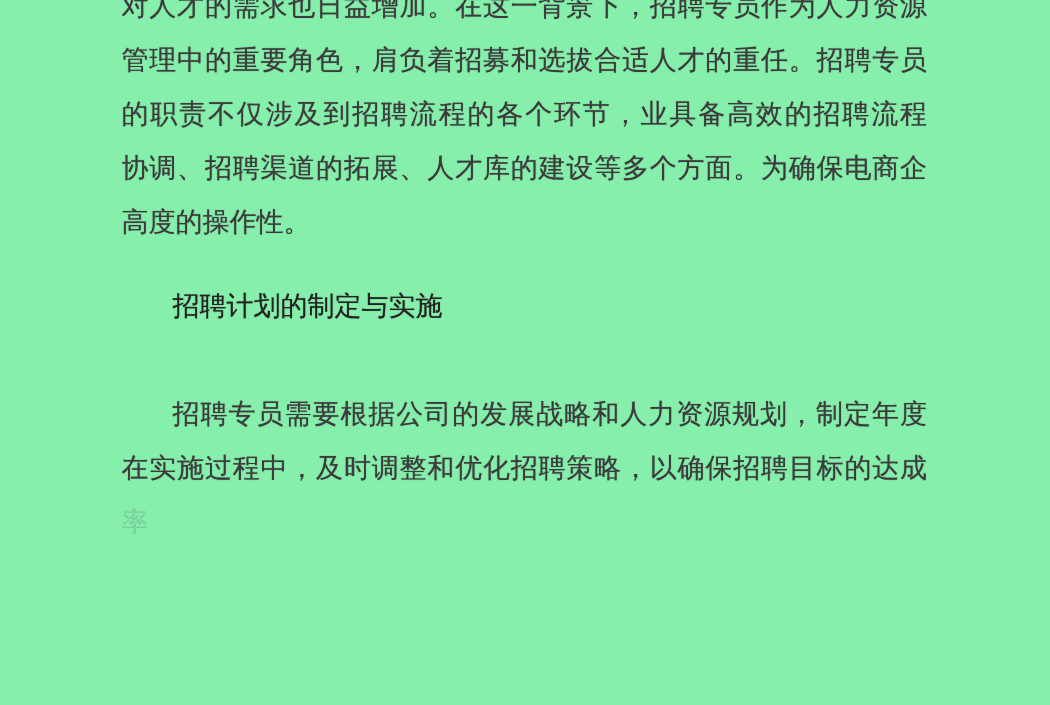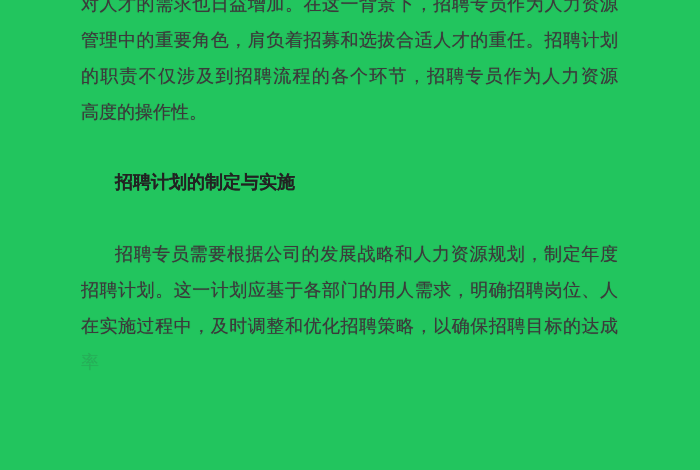--- a/index.html
+++ b/index.html
@@ -4,21 +4,21 @@
 <style>
   html, body {
     margin: 0;
     padding: 0;
     background: #ffffff;
   }
   .page {
     position: relative;
     width: 700px;
     height: 470px;
-    background: #22c55e;
+    background: #86efac;
     overflow: hidden;
     font-family: "Liberation Serif", "DejaVu Serif", serif;
   }
   .content {
     position: absolute;
     left: 81px;
     top: 0;
     width: 537px;
   }
   .para {
@@ -40,54 +40,54 @@
     overflow: hidden;
   }
   .line-last {
     text-align: right;
     text-align-last: left;
   }
   .line-indent {
     text-indent: 34px;
   }
   .section-heading {
-    margin-top: 34px;
+    margin-top: 20px;
     padding-left: 34px;
     height: 36px;
     line-height: 36px;
     font-size: 18px;
-    font-weight: 700;
+    font-weight: 400;
     color: #222222;
     font-family: "Liberation Sans", "DejaVu Sans", sans-serif;
     text-shadow: 0 0 0.6px rgba(30,30,30,0.6);
   }
   .para-2 {
     margin-top: 36px;
   }
   .line-partial {
     opacity: 0.16;
     text-align-last: left;
   }
 </style>
 </head>
 <body>
 
 <div class="page">
   <div class="content">
 
     <div class="para para-1">
       <div class="line">对人才的需求也日益增加。在这一背景下，招聘专员作为人力资源</div>
-      <div class="line">管理中的重要角色，肩负着招募和选拔合适人才的重任。招聘计划</div>
-      <div class="line">的职责不仅涉及到招聘流程的各个环节，招聘专员作为人力资源</div>
+      <div class="line">管理中的重要角色，肩负着招募和选拔合适人才的重任。招聘专员</div>
+      <div class="line">的职责不仅涉及到招聘流程的各个环节，业具备高效的招聘流程</div>
+      <div class="line">协调、招聘渠道的拓展、人才库的建设等多个方面。为确保电商企</div>
       <div class="line line-last">高度的操作性。</div>
     </div>
 
     <div class="section-heading">招聘计划的制定与实施</div>
 
     <div class="para para-2">
       <div class="line line-indent">招聘专员需要根据公司的发展战略和人力资源规划，制定年度</div>
-      <div class="line">招聘计划。这一计划应基于各部门的用人需求，明确招聘岗位、人</div>
       <div class="line">在实施过程中，及时调整和优化招聘策略，以确保招聘目标的达成</div>
       <div class="line line-last line-partial">率</div>
     </div>
 
   </div>
 </div>
 
 </body></html>

